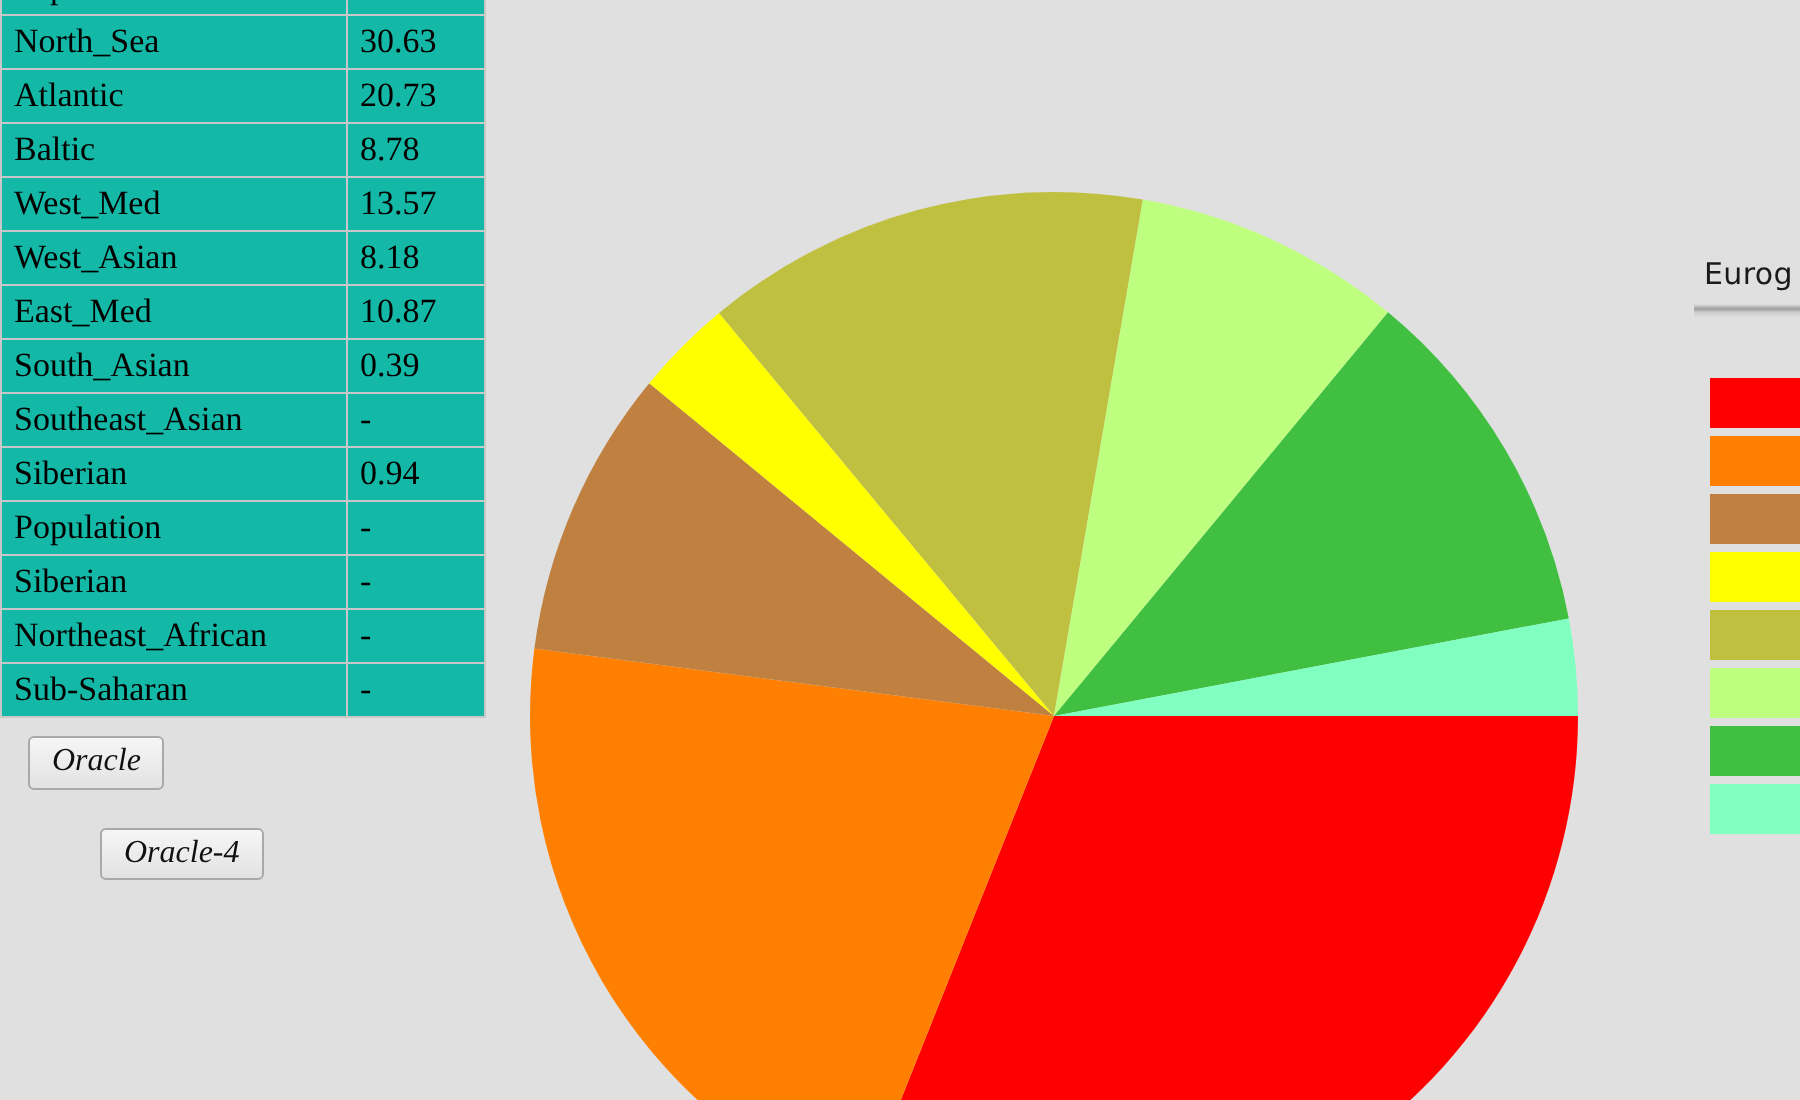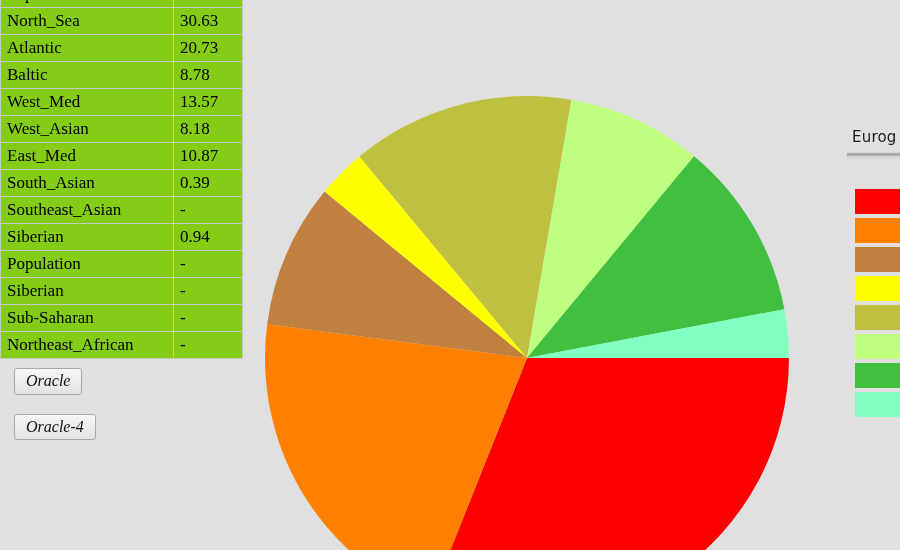--- a/index.html
+++ b/index.html
@@ -29,21 +29,21 @@
     background: #ffffff;
     table-layout: fixed;
     font-family: "Liberation Serif", serif;
   }
   table.admix-table td {
     border: 1px solid #c8c8c8;
     font-size: 17px;
     line-height: 1.0;
     padding: 4px 6px 5px 6px;
     color: #000;
-    background: #84cc16;
+    background: #14b8a6;
     white-space: nowrap;
     overflow: hidden;
     font-family: Liberation Serif, serif;
   }
   table.admix-table td.label-cell {
     width: 160px;
     text-align: left;
   }
   table.admix-table td.value-cell {
     width: 48px;
@@ -52,21 +52,21 @@
   }
   table.admix-table tr.header-row td {
     font-size: 17px;
   }
 
   
   .btn-wrap {
     padding-left: 14px;
   }
   .btn-wrap.first { padding-top: 9px; }
-  .btn-wrap.second { padding-top: 19px; }
+  .btn-wrap.second { padding-top: 19px; margin-left: 36px; }
 
   button.oracle-btn {
     font-family: "Liberation Serif", serif;
     font-size: 16px;
     padding: 3px 11px 4px 11px;
     color: #101010;
     background: linear-gradient(to bottom, #f6f6f6 0%, #ededed 45%, #e2e2e2 100%);
     border: 1px solid #a9a9a9;
     border-radius: 3px;
     cursor: pointer;
@@ -176,25 +176,25 @@
         </tr>
         <tr>
           <td class="label-cell">Population</td>
           <td class="value-cell">-</td>
         </tr>
         <tr>
           <td class="label-cell">Siberian</td>
           <td class="value-cell">-</td>
         </tr>
         <tr>
+          <td class="label-cell">Northeast_African</td>
+          <td class="value-cell">-</td>
+        </tr>
+        <tr>
           <td class="label-cell">Sub-Saharan</td>
-          <td class="value-cell">-</td>
-        </tr>
-        <tr>
-          <td class="label-cell">Northeast_African</td>
           <td class="value-cell">-</td>
         </tr>
       </tbody>
   </table>
 
   <div class="btn-wrap first">
     <button class="oracle-btn">Oracle</button>
   </div>
   <div class="btn-wrap second">
     <button class="oracle-btn">Oracle-4</button>

